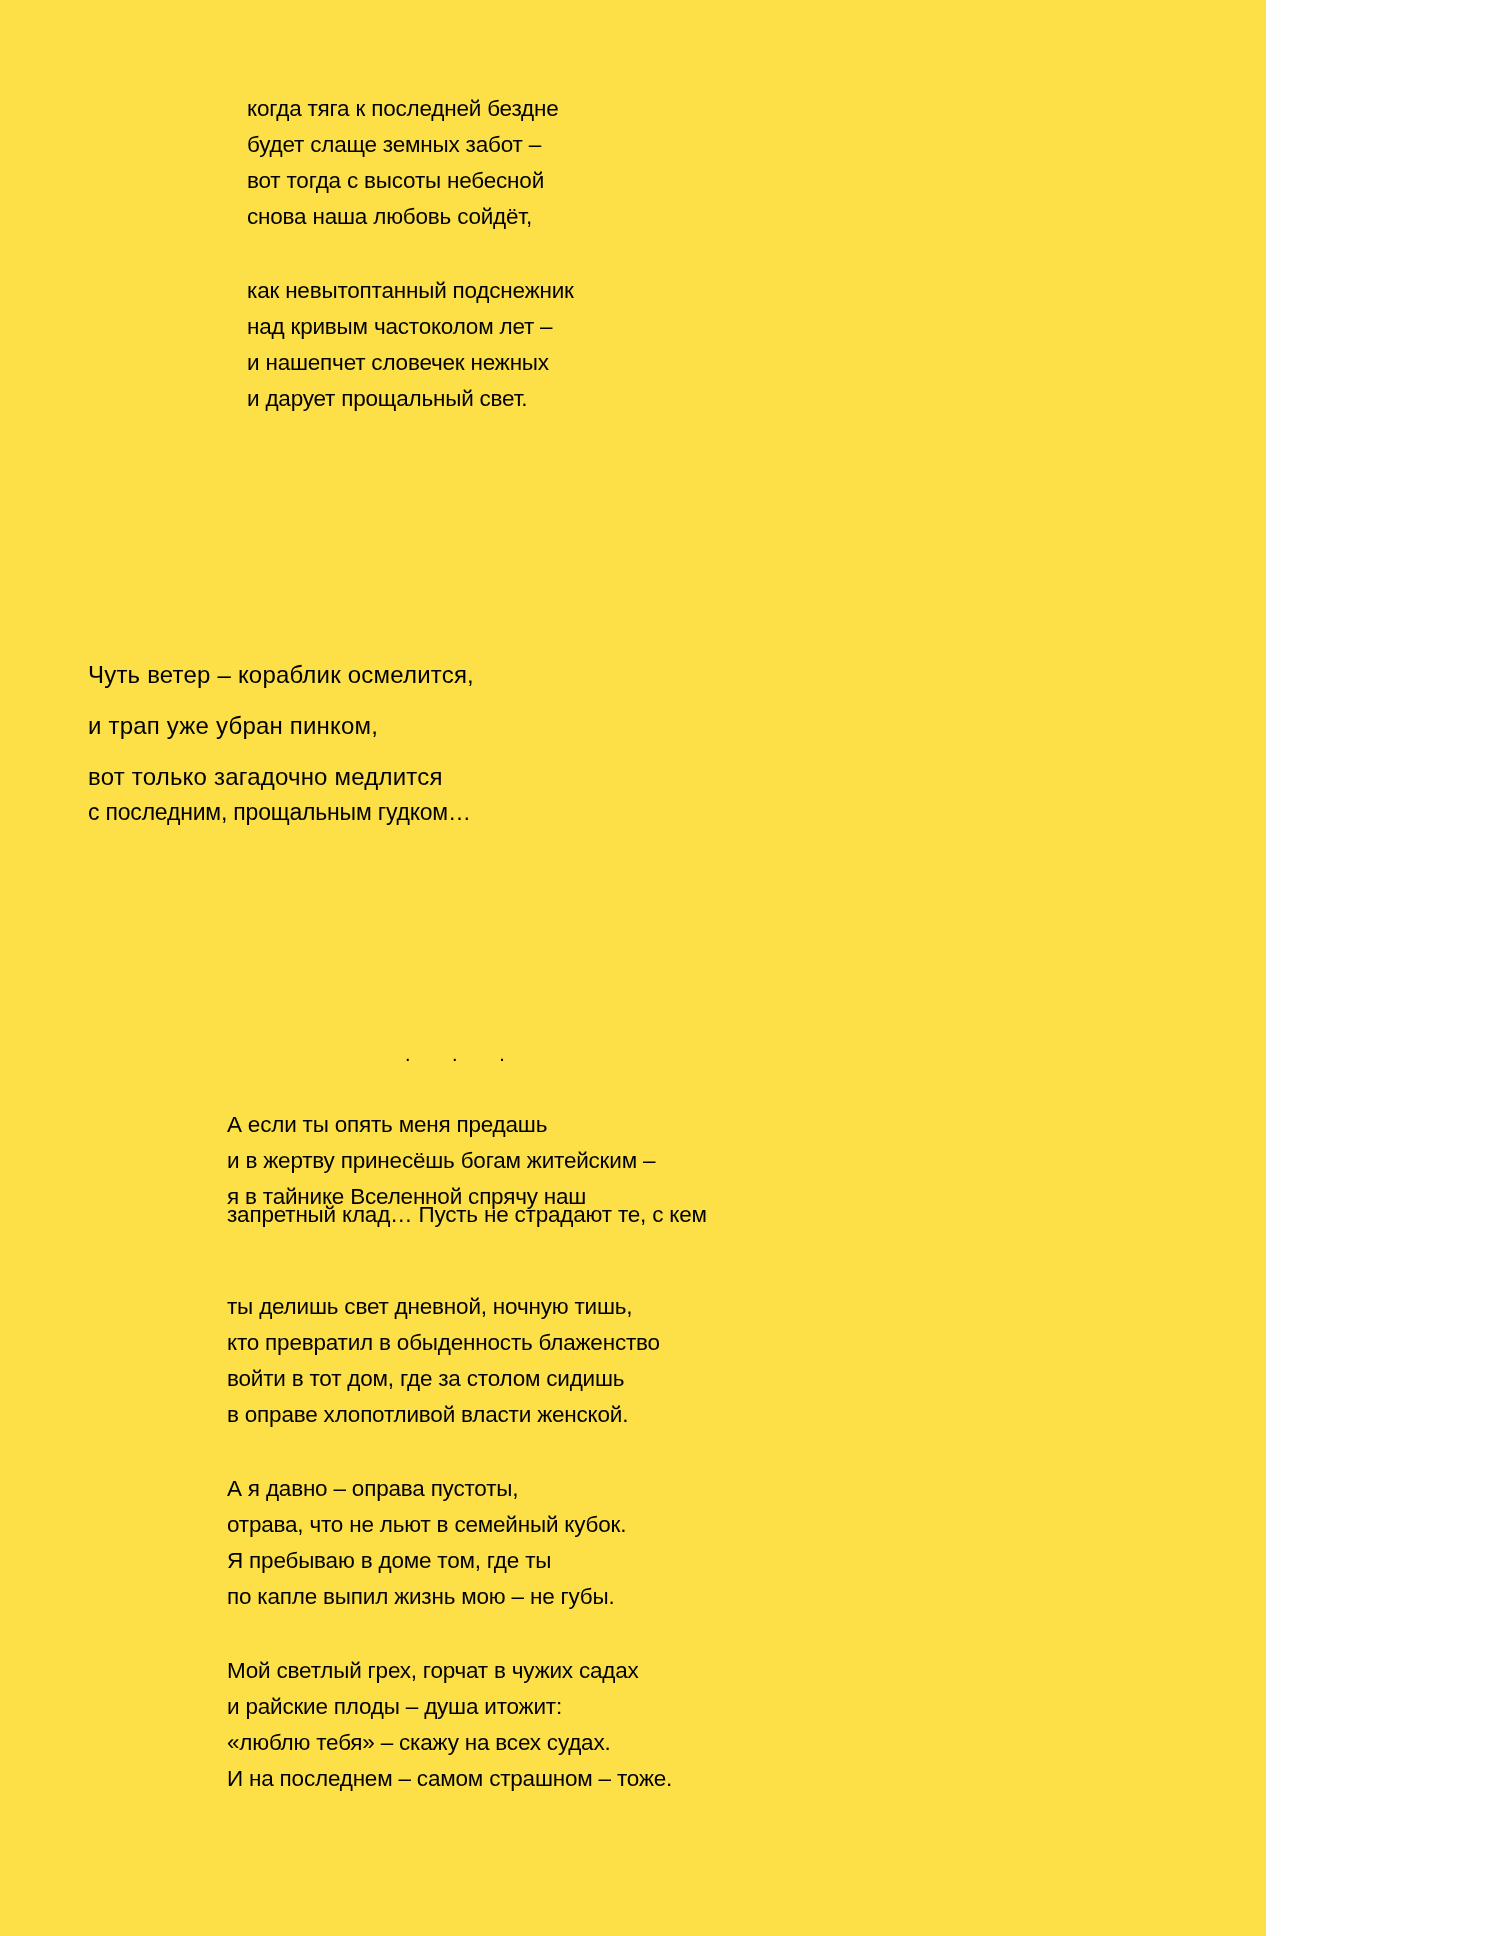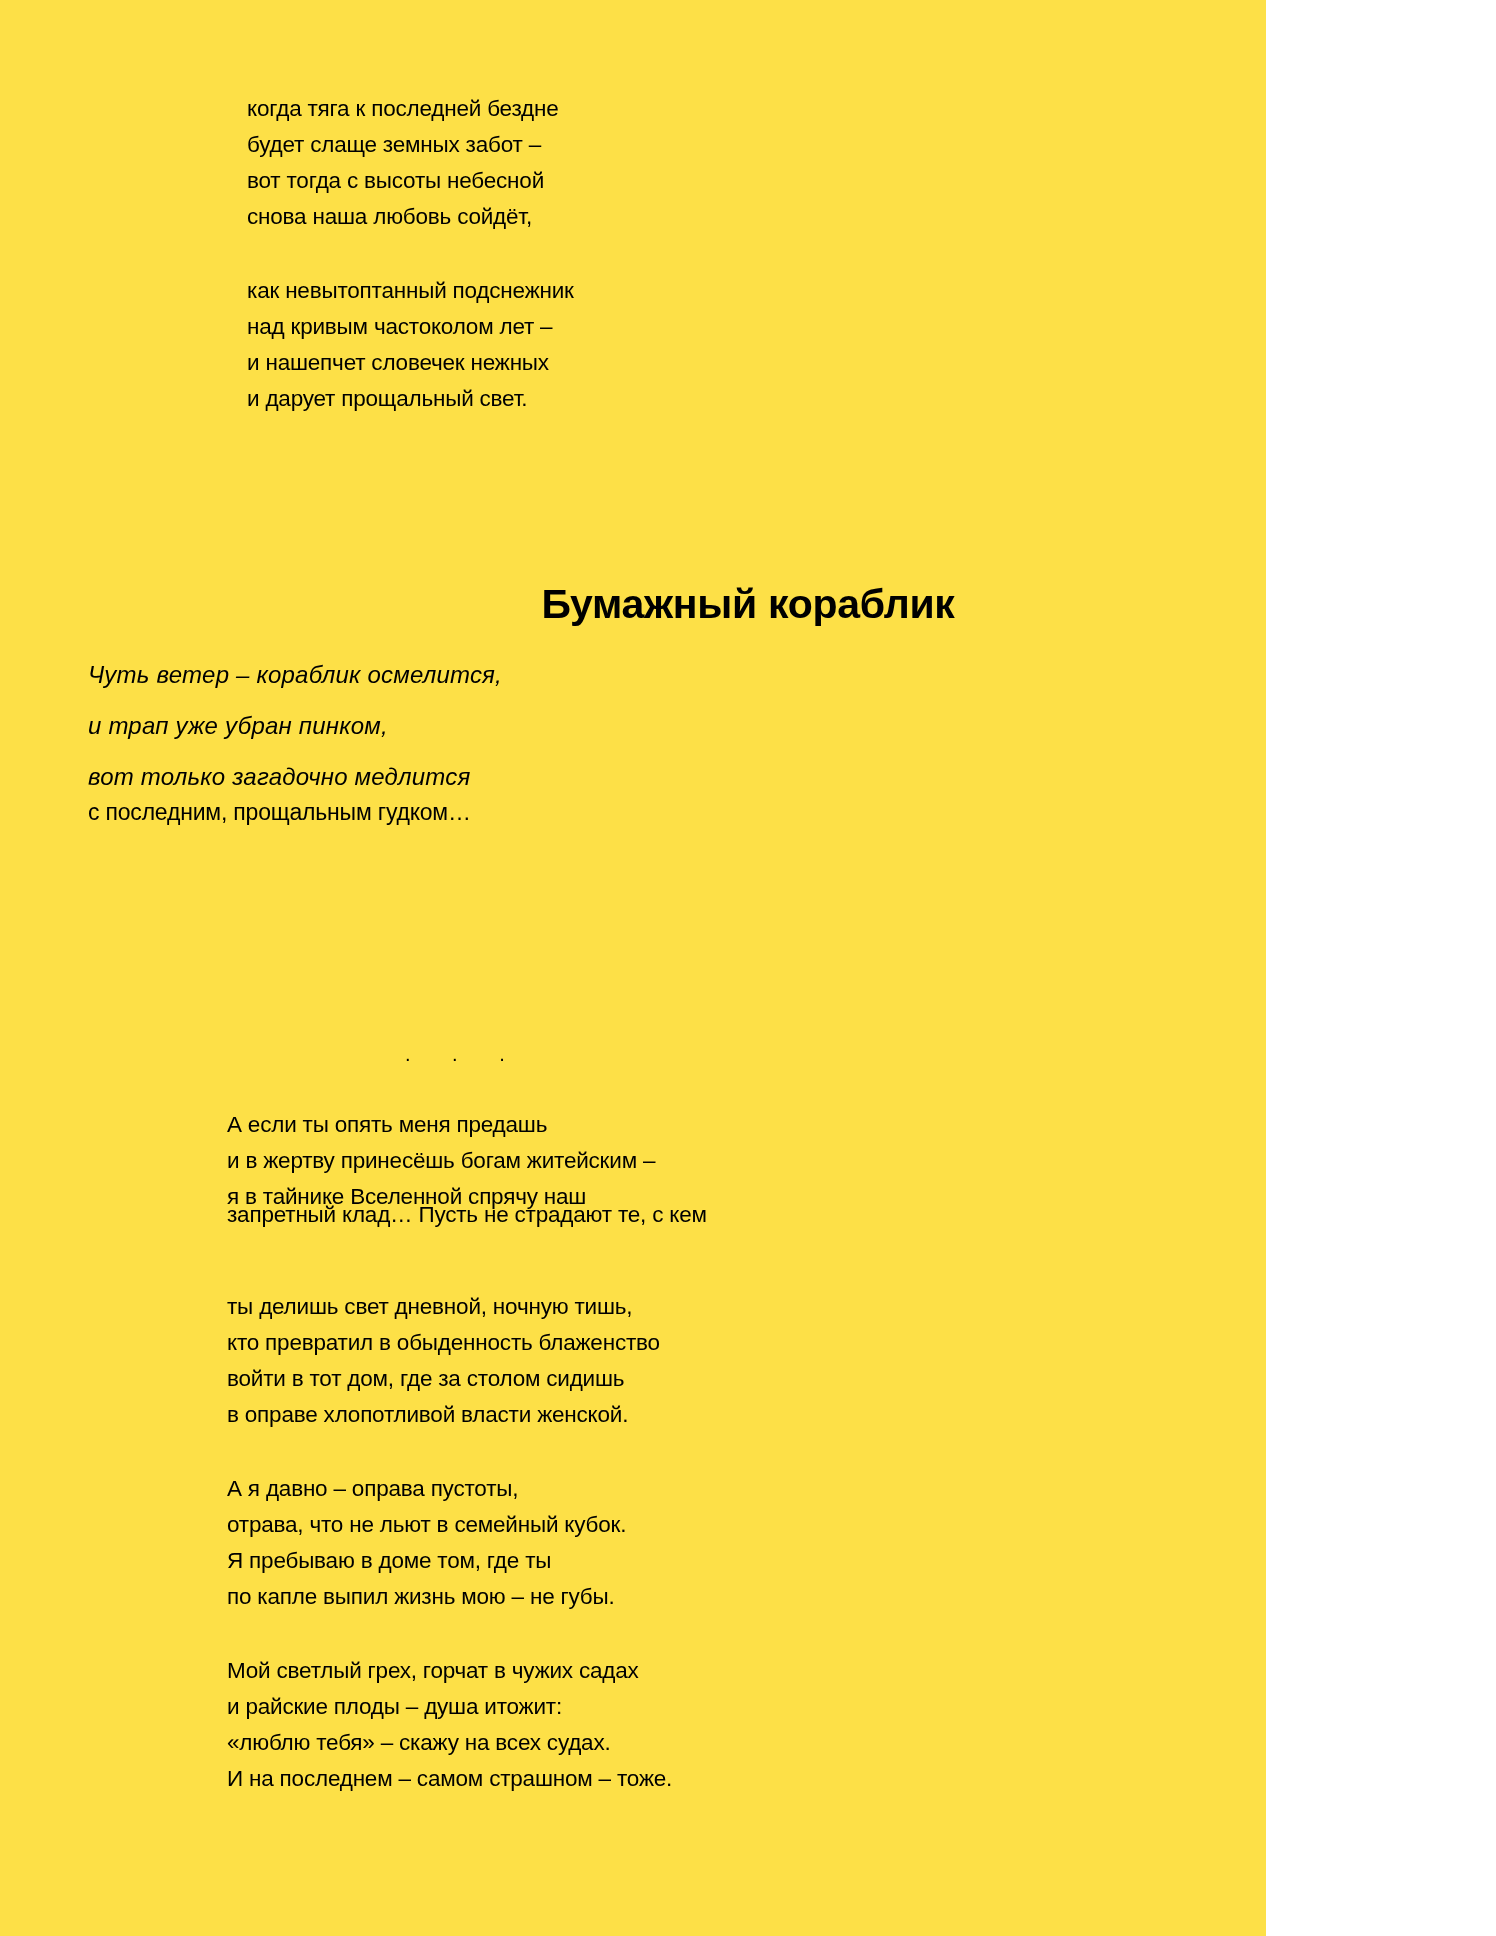--- a/index.html
+++ b/index.html
@@ -49,21 +49,20 @@
       width: 1496px;
       top: 578px;
       text-align: center;
       font-weight: bold;
       font-size: 41px;
       line-height: 52px;
       letter-spacing: -0.3px;
     }
     .epigraph .line {
       left: 88px;
-      font-style: italic;
       font-size: 24px;
       letter-spacing: 0.2px;
     }
     .epigraph .line.plain {
       font-style: normal;
       font-size: 23px;
       letter-spacing: -0.2px;
     }
     .separator {
       position: absolute;
@@ -86,21 +85,20 @@
     <div class="line" style="top:130px;">будет слаще земных забот –</div>
     <div class="line" style="top:166px;">вот тогда с высоты небесной</div>
     <div class="line" style="top:202px;">снова наша любовь сойдёт,</div>
 
     <div class="line" style="top:276px;">как невытоптанный подснежник</div>
     <div class="line" style="top:312px;">над кривым частоколом лет –</div>
     <div class="line" style="top:348px;">и нашепчет словечек нежных</div>
     <div class="line" style="top:384px;">и дарует прощальный свет.</div>
   </div>
 
-  <div class="heading-title">Бумажный кораблик</div>
 
   <div class="epigraph">
     <div class="line" style="top:660px;">Чуть ветер – кораблик осмелится,</div>
     <div class="line" style="top:711px;">и трап уже убран пинком,</div>
     <div class="line" style="top:762px;">вот только загадочно медлится</div>
     <div class="line plain" style="top:797px;">с последним, прощальным гудком…</div>
   </div>
 
   <div class="separator">. . .</div>
 

